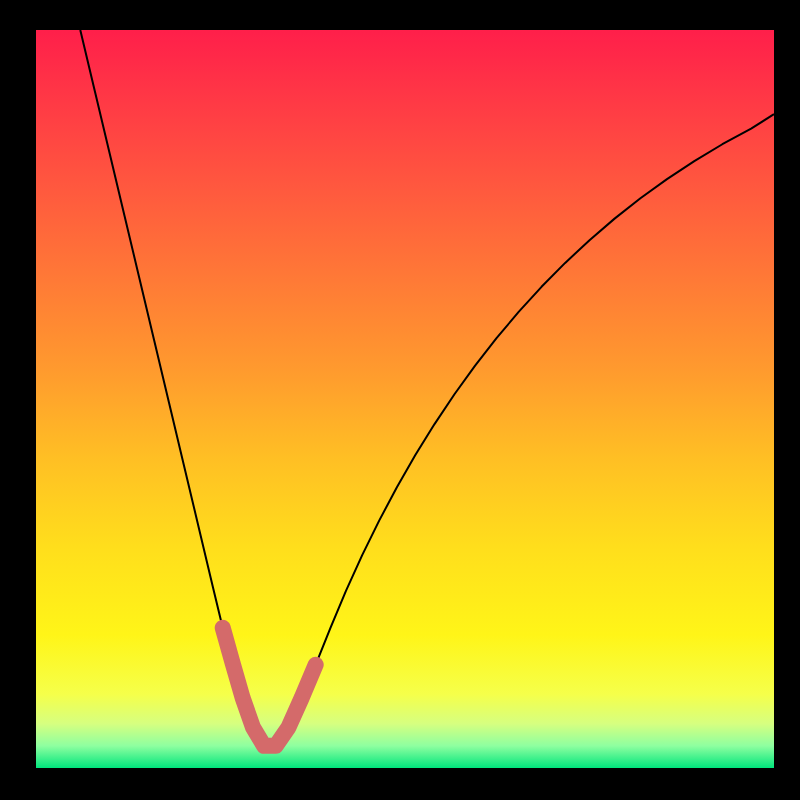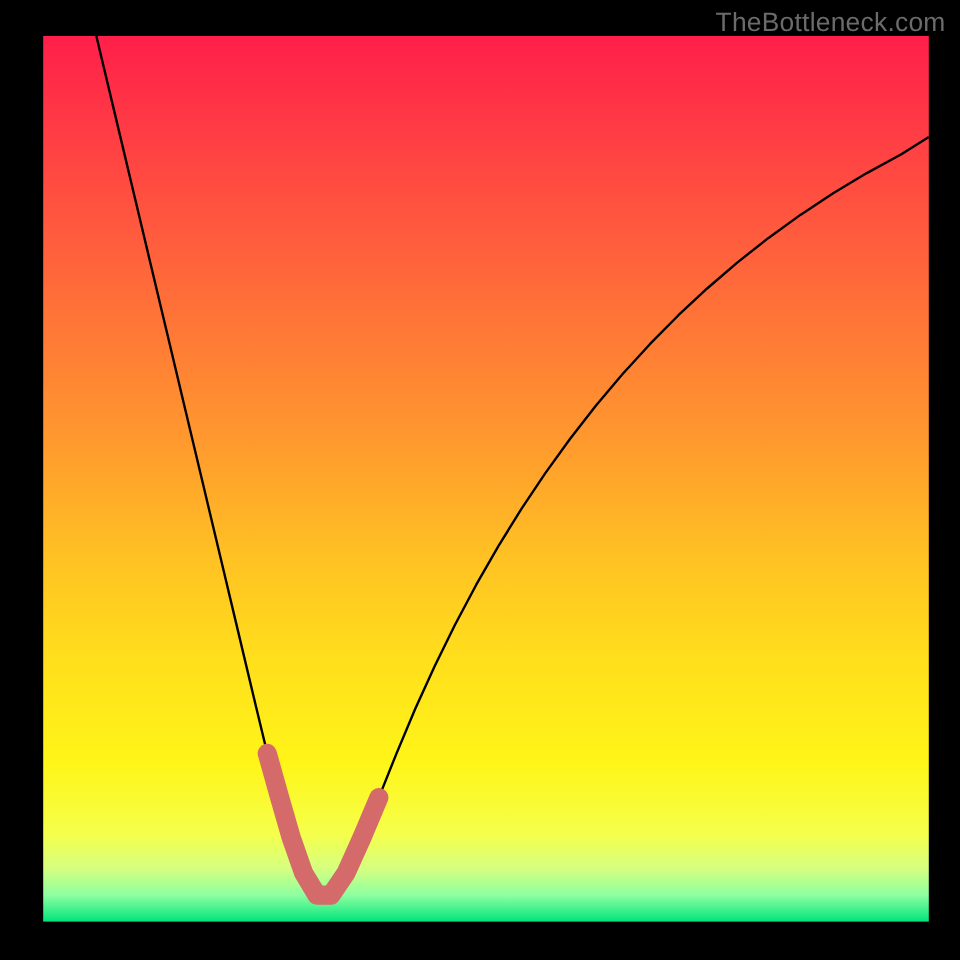--- a/index.html
+++ b/index.html
@@ -55,21 +55,20 @@
     font-size: 22px;
     font-weight: 500;
     letter-spacing: 0.2px;
   }
 </style>
 </head>
 <body>
 
 <div class="frame">
 
-  <div class="watermark">TheBottleneck.com</div>
 
   <div class="plot">
     <svg class="chart" viewBox="0 0 738 738" preserveAspectRatio="none">
       <path id="series-0" fill="none" stroke-linejoin="round" d="M44.28 0.00 L59.04 61.99 L73.80 123.98 L88.56 185.98 L103.32 247.97 L118.08 309.96 L132.84 371.95 L147.60 433.94 L162.36 495.94 L177.12 557.93 L186.71 597.78 L197.05 634.68 L206.64 667.89 L216.97 697.41 L228.04 715.86 L239.85 715.86 L252.40 697.41 L265.68 667.89 L279.70 634.68 L294.46 597.78 L309.96 560.88 L326.20 525.16 L343.17 490.62 L360.88 457.26 L379.33 425.09 L398.52 394.09 L418.45 364.28 L439.11 335.64 L460.51 308.19 L482.65 281.92 L505.53 256.82 L529.15 232.91 L553.50 210.18 L578.59 188.63 L604.42 168.26 L630.99 149.08 L658.30 131.07 L686.34 114.24 L715.12 98.60 L738.00 84.13" stroke="#000000" stroke-width="2"></path>
       <path id="series-1" fill="none" stroke-linejoin="round" d="M186.71 597.78 L197.05 634.68 L206.64 667.89 L216.97 697.41 L228.04 715.86 L239.85 715.86 L252.40 697.41 L265.68 667.89 L279.70 634.68" stroke="#d46a6a" stroke-width="16" stroke-linecap="round"></path>
     </svg>
   </div>
 
 </div>
 

